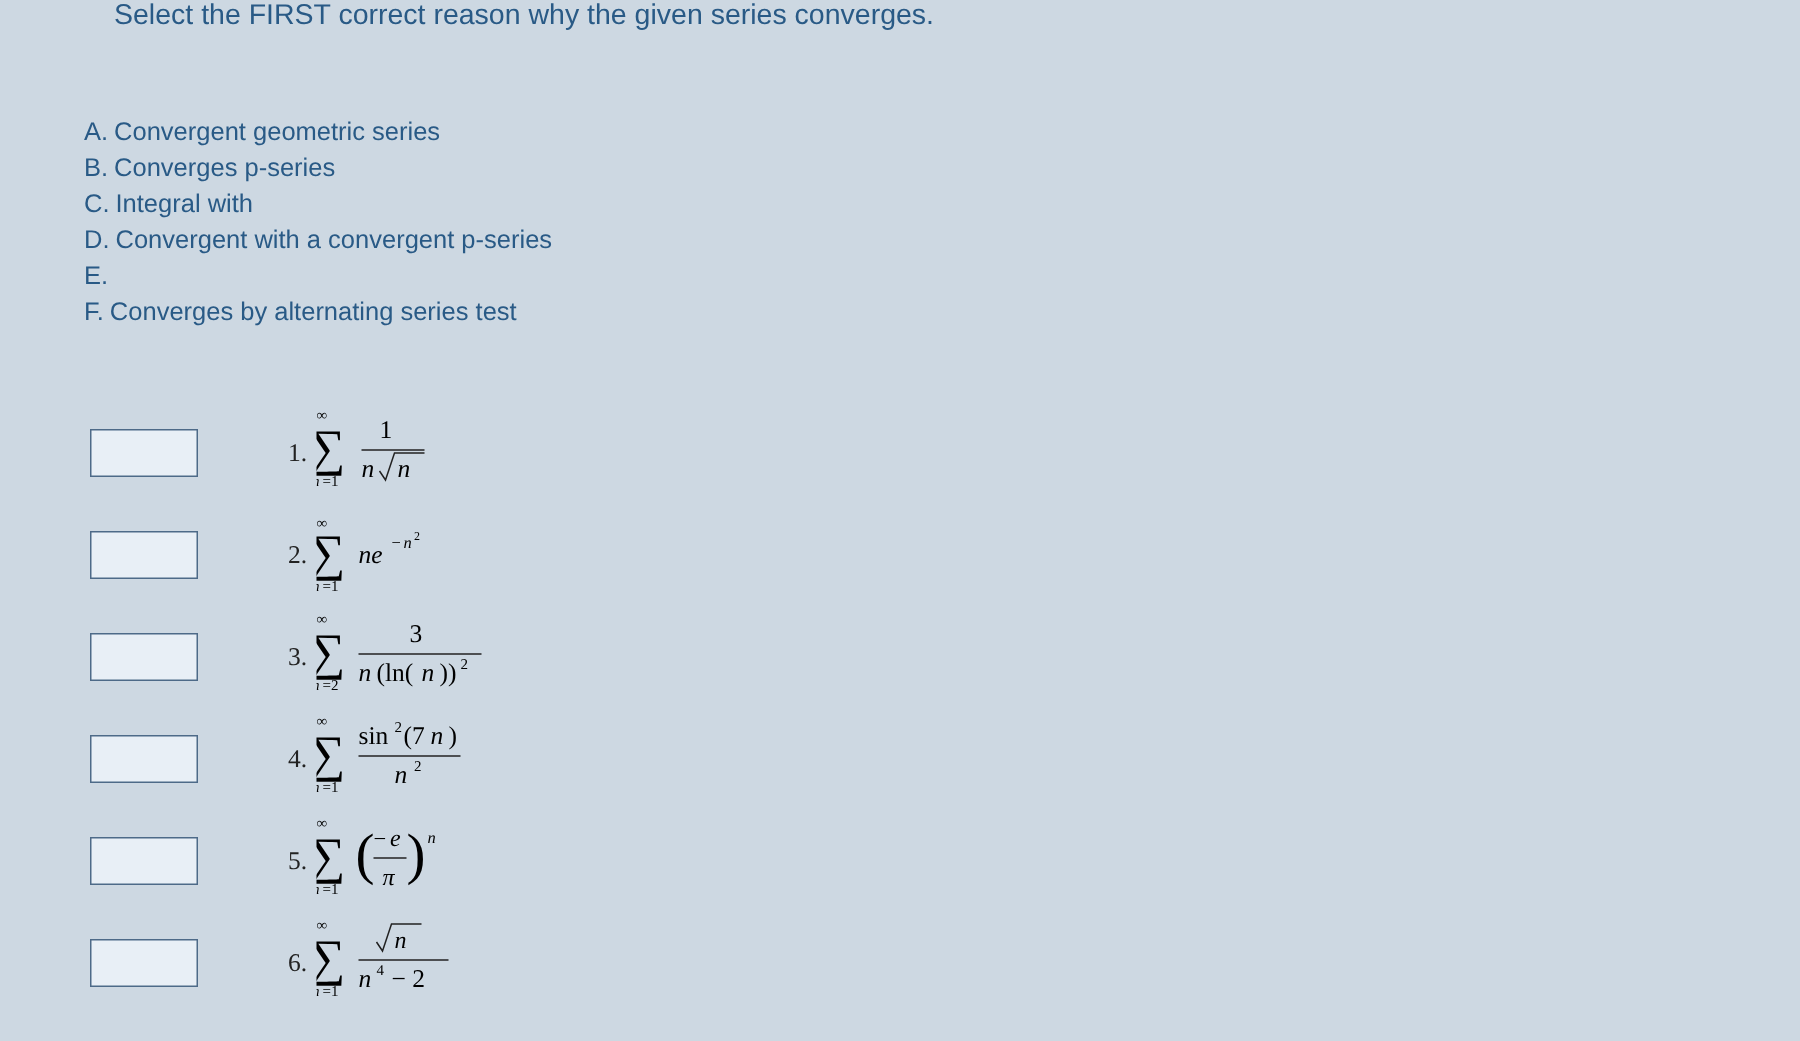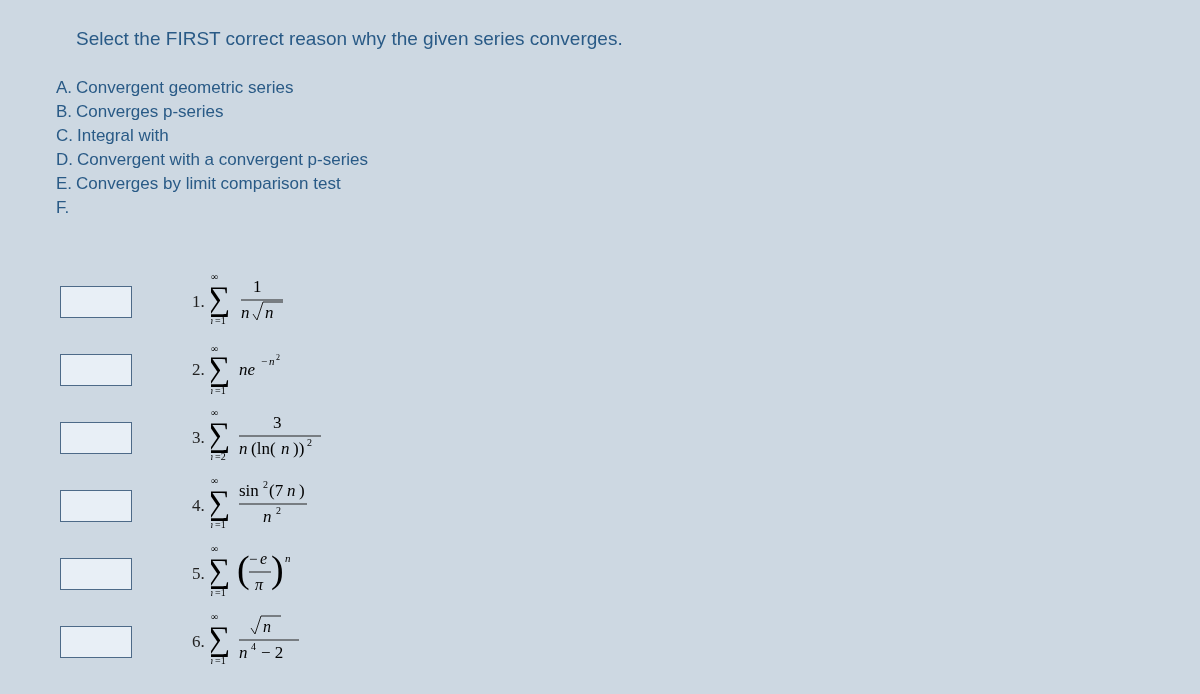--- a/index.html
+++ b/index.html
@@ -1,17 +1,17 @@
 <!DOCTYPE html>
 <html><head>
   <meta charset="utf-8">
   <style>
     * { margin:0; padding:0; box-sizing:border-box; }
     body { background:#cdd8e2; font-family:Arial, Helvetica, sans-serif; width:1200px; height:694px; position:relative; }
-    .question { color:#295a86; font-size:19px; font-weight:500; position:absolute; left:76px; top:28px; }
+    .question { color:#295a86; font-size:19px; font-weight:500; position:absolute; left:76px; top:0; }
     .options  { position:absolute; left:56px; top:78px; }
     .options .row { display:flex; align-items:center; margin-bottom:4px; }
     .options .letter { color:#295a86; font-size:17px; margin-right:4px; }
     .options .text   { color:#295a86; font-size:17px; }
     .problems { position:absolute; left:60px; top:268px; }
     .prob-row { display:flex; align-items:center; height:68px; }
     .ans-box  { width:72px; height:32px; border:1.5px solid #4d6a88; background:#e8eff6; margin-right:60px; }
     .num      { color:#222; font-size:17px; margin-right:6px; font-family:"Times New Roman", serif; }
     .math     { color:#222; font-size:17px; font-family:"Times New Roman", serif; display:flex; align-items:center; }
     svg .m { font-family:"Times New Roman", serif; font-style:italic; }
@@ -34,24 +34,24 @@
   <div class="row">
       <span class="letter">C.</span>
       <span class="text">Integral with</span>
     </div>
   <div class="row">
       <span class="letter">D.</span>
       <span class="text">Convergent with a convergent p-series</span>
     </div>
   <div class="row">
       <span class="letter">E.</span>
-      <span class="text">Converges by limit comparison test</span>
     </div>
   <div class="row">
       <span class="letter">F.</span>
+      <span class="text">Converges by alternating series test</span>
     </div>
 </div>
 
 <div class="problems">
 
   <div class="prob-row">
     <div class="ans-box"></div>
     <span class="num">1.</span>
     <span class="math">
       <svg width="110" height="64" viewBox="0 0 110 64">

